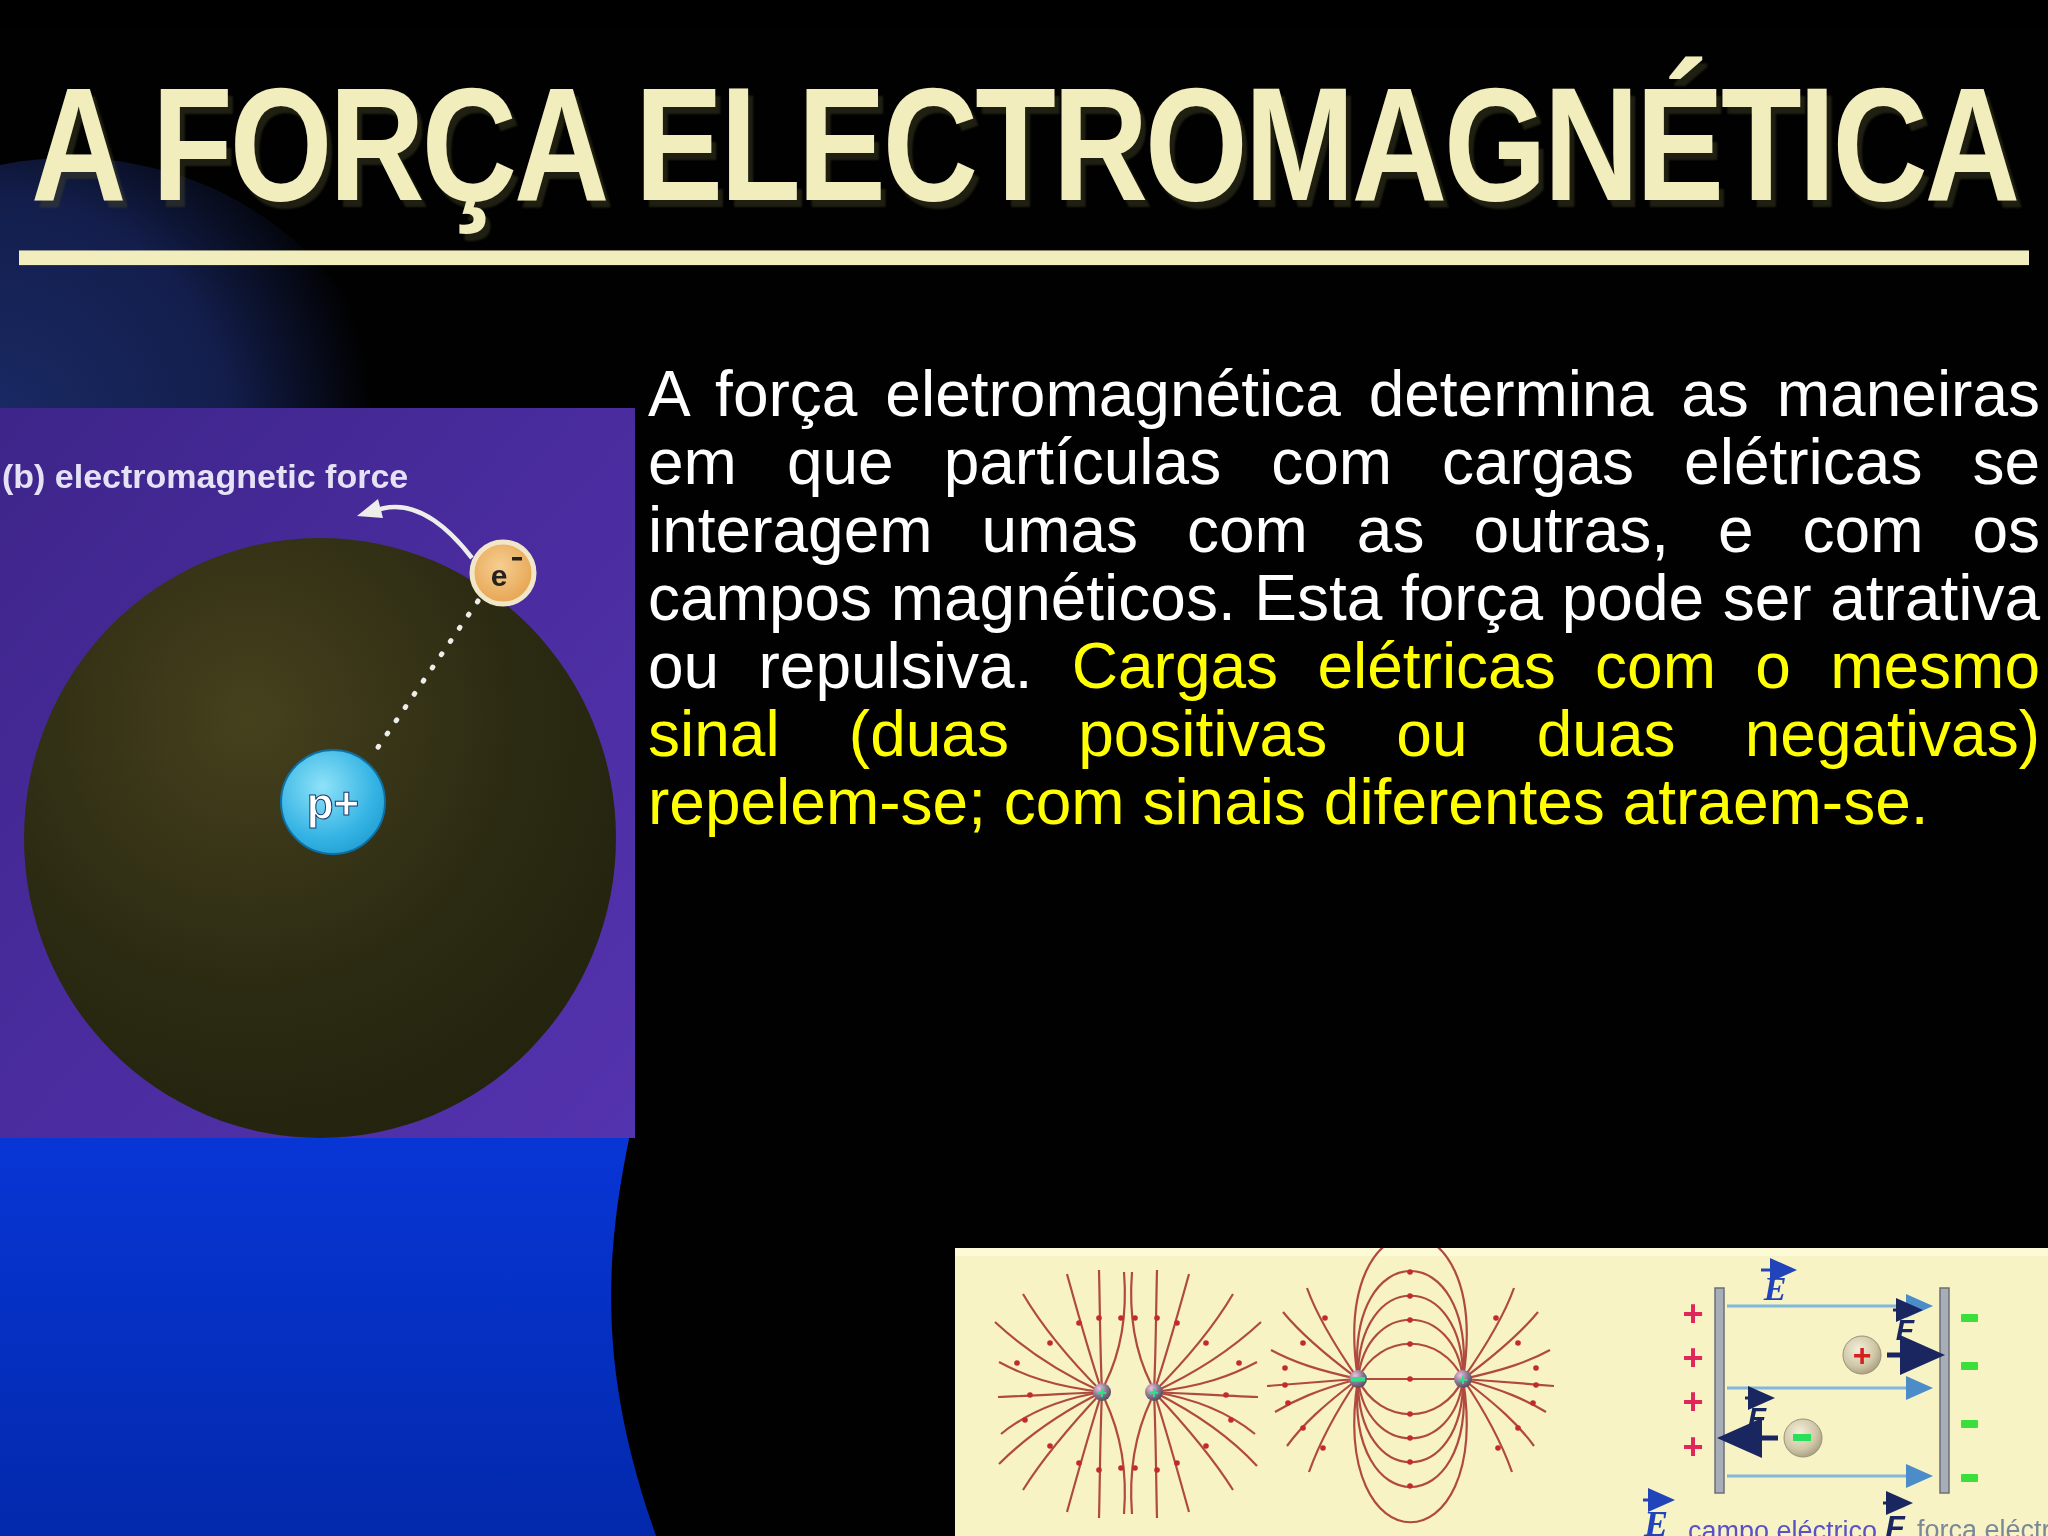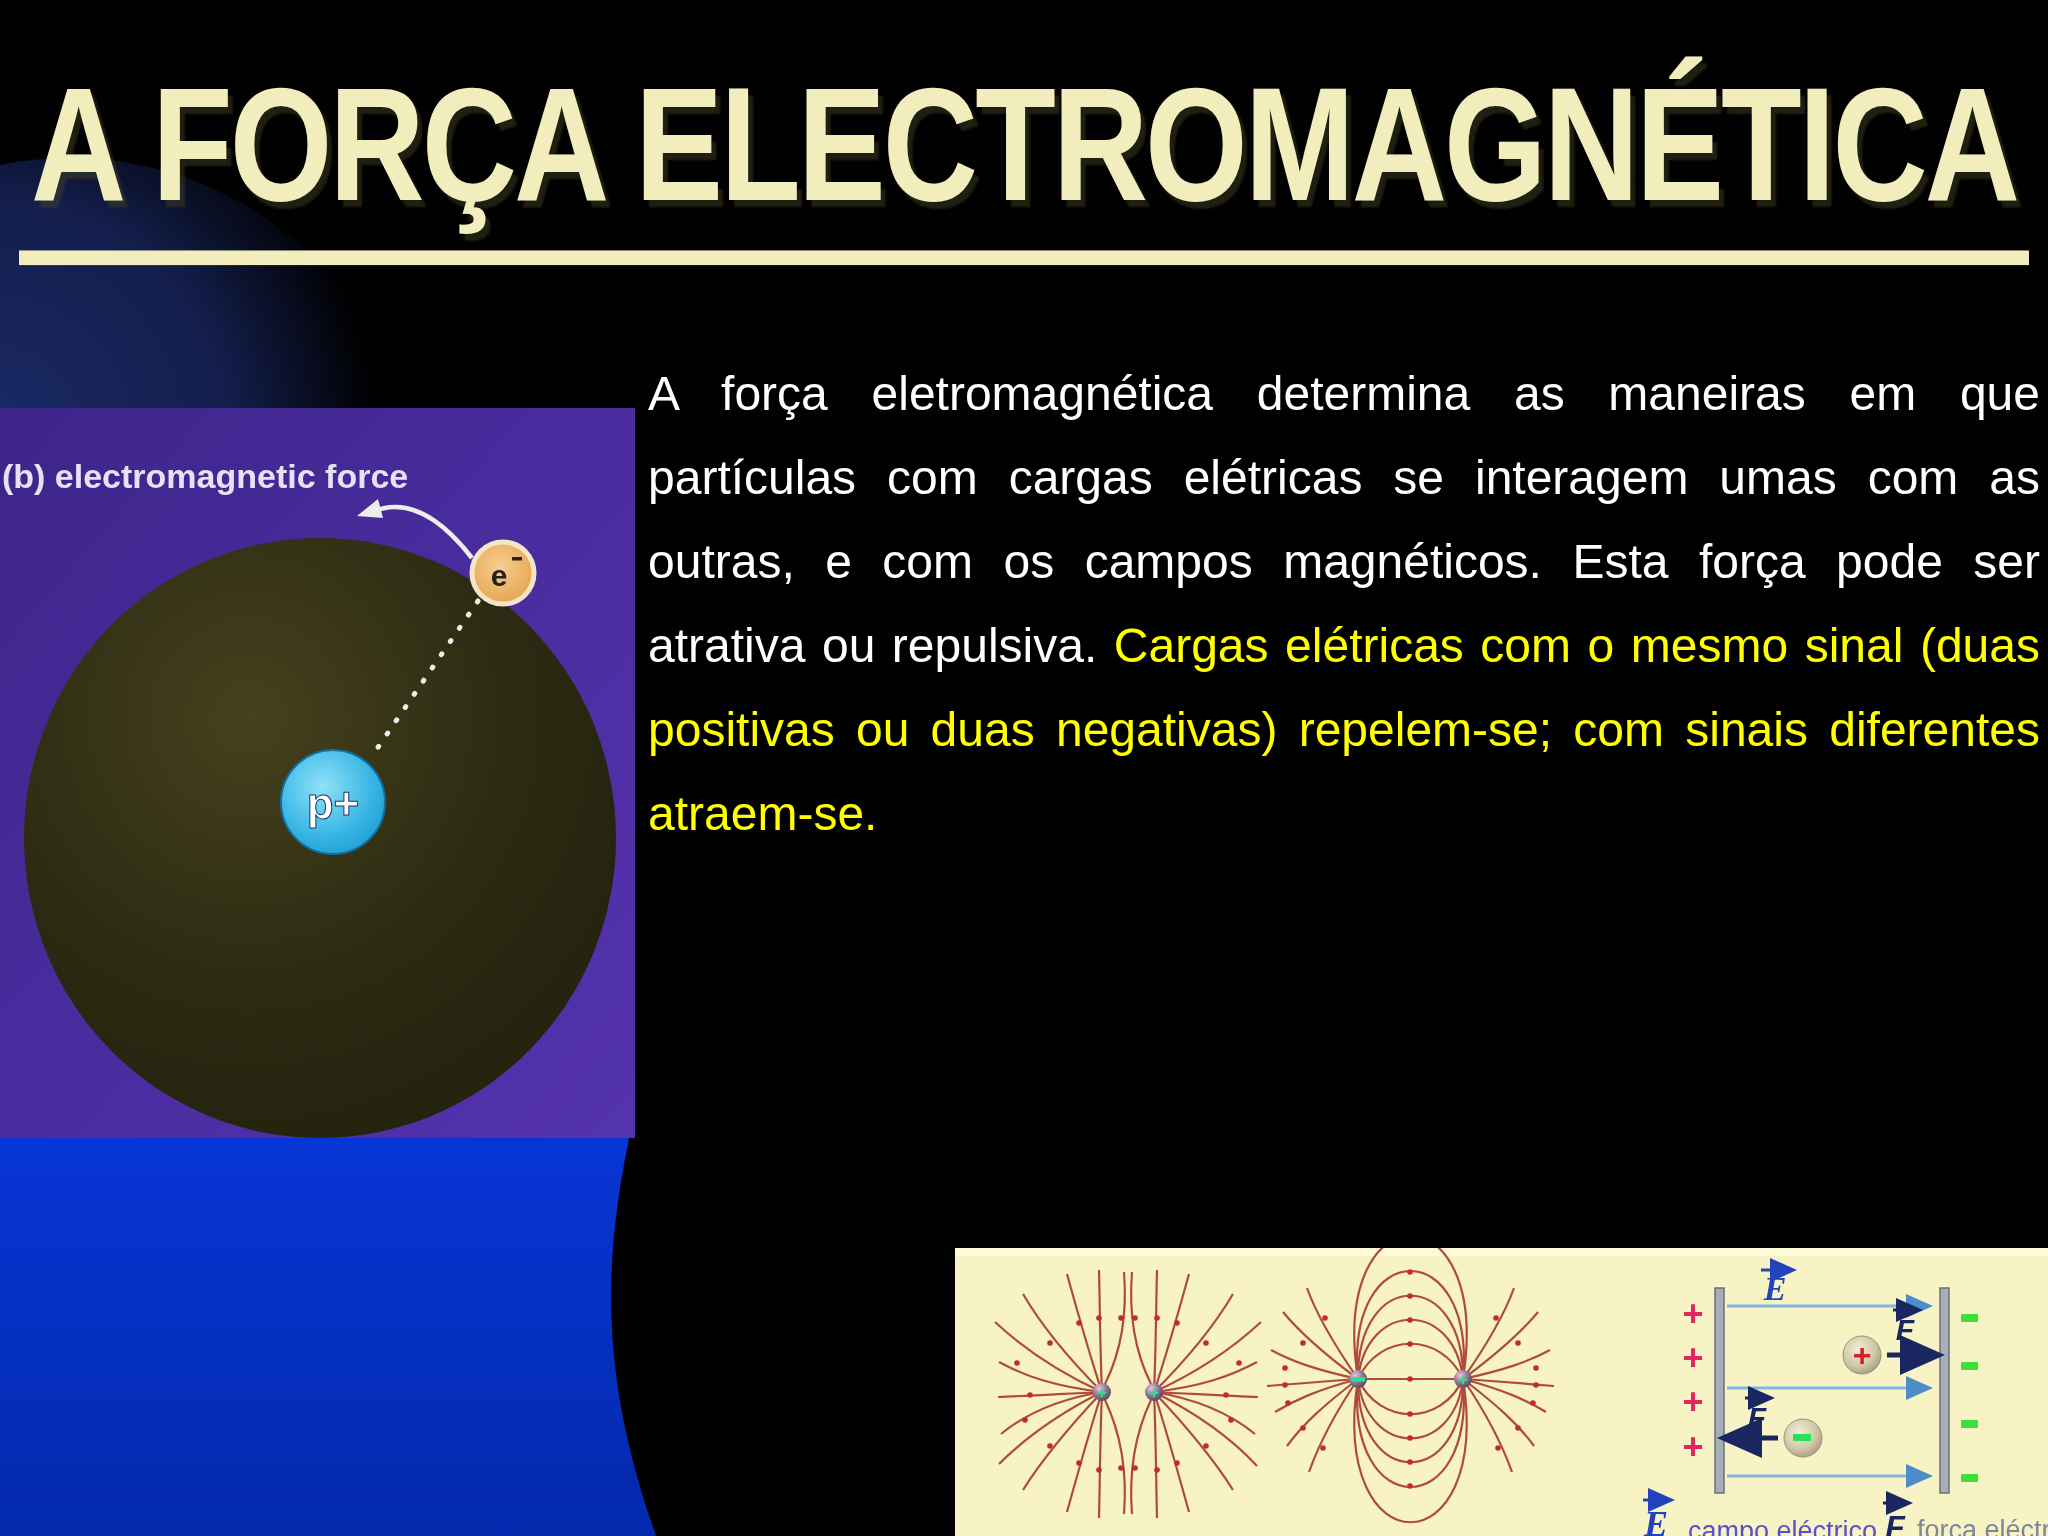--- a/index.html
+++ b/index.html
@@ -8,22 +8,22 @@
   
   .navy-glow{position:absolute;left:-260px;top:130px;width:660px;height:620px;border-radius:50%;
     background:radial-gradient(circle at 38% 45%, #1a2a66 0%, #131e4c 45%, rgba(8,14,40,0) 72%);
     z-index:1;}
   .swoosh{position:absolute;left:0;top:1040px;width:700px;height:500px;z-index:2;}
   .title-wrap{position:absolute;left:0;top:70px;width:100%;text-align:center;z-index:4;}
   .title{display:inline-block;color:#F1EDBD;font-weight:700;font-size:132px;letter-spacing:-3px;
     line-height:1.05;transform:scaleY(1.22);transform-origin:50% 100%;
     padding:0 12px 16px 12px;border-bottom:12px solid #F1EDBD;white-space:nowrap;
     text-shadow:5px 5px 2px rgba(70,70,40,.45);}
-  .bodytext{position:absolute;left:648px;top:324px;width:1392px;z-index:4;
-    color:#FFFFFF;font-size:48px;line-height:84px;text-align:justify;}
+  .bodytext{position:absolute;left:648px;top:332px;width:1392px;z-index:4;
+    color:#FFFFFF;font-size:64px;line-height:68px;text-align:justify;}
   .bodytext p{margin:0;}
   .bodytext p + p{margin-top:34px;}
   .hl{color:#FFFF00;}
   .atom-img{position:absolute;left:0;top:380px;width:635px;height:730px;z-index:3;}
   .field-img{position:absolute;left:955px;top:1220px;width:1093px;height:316px;z-index:5;}
   svg text{font-family:"Liberation Sans",sans-serif;}
   .serifE{font-family:"Liberation Serif",serif;}
 </style>
 </head>
 <body>

